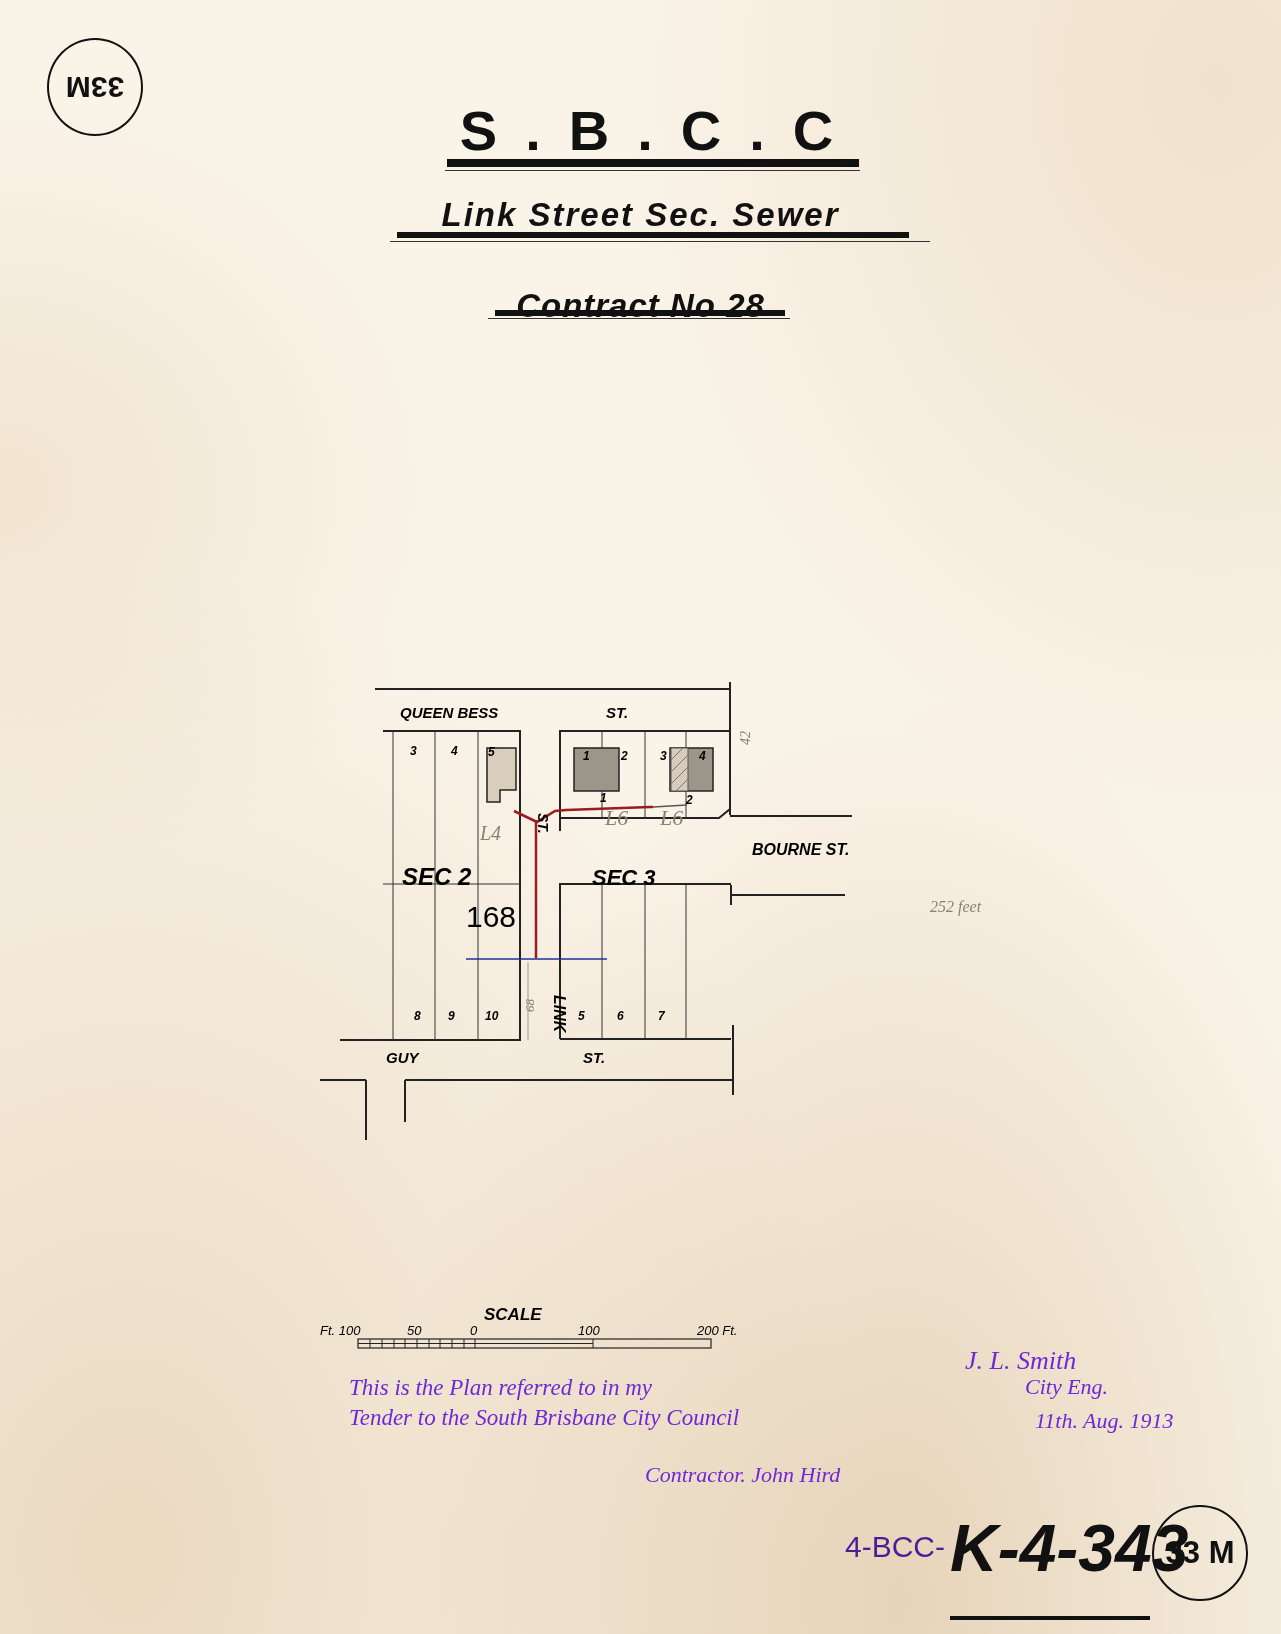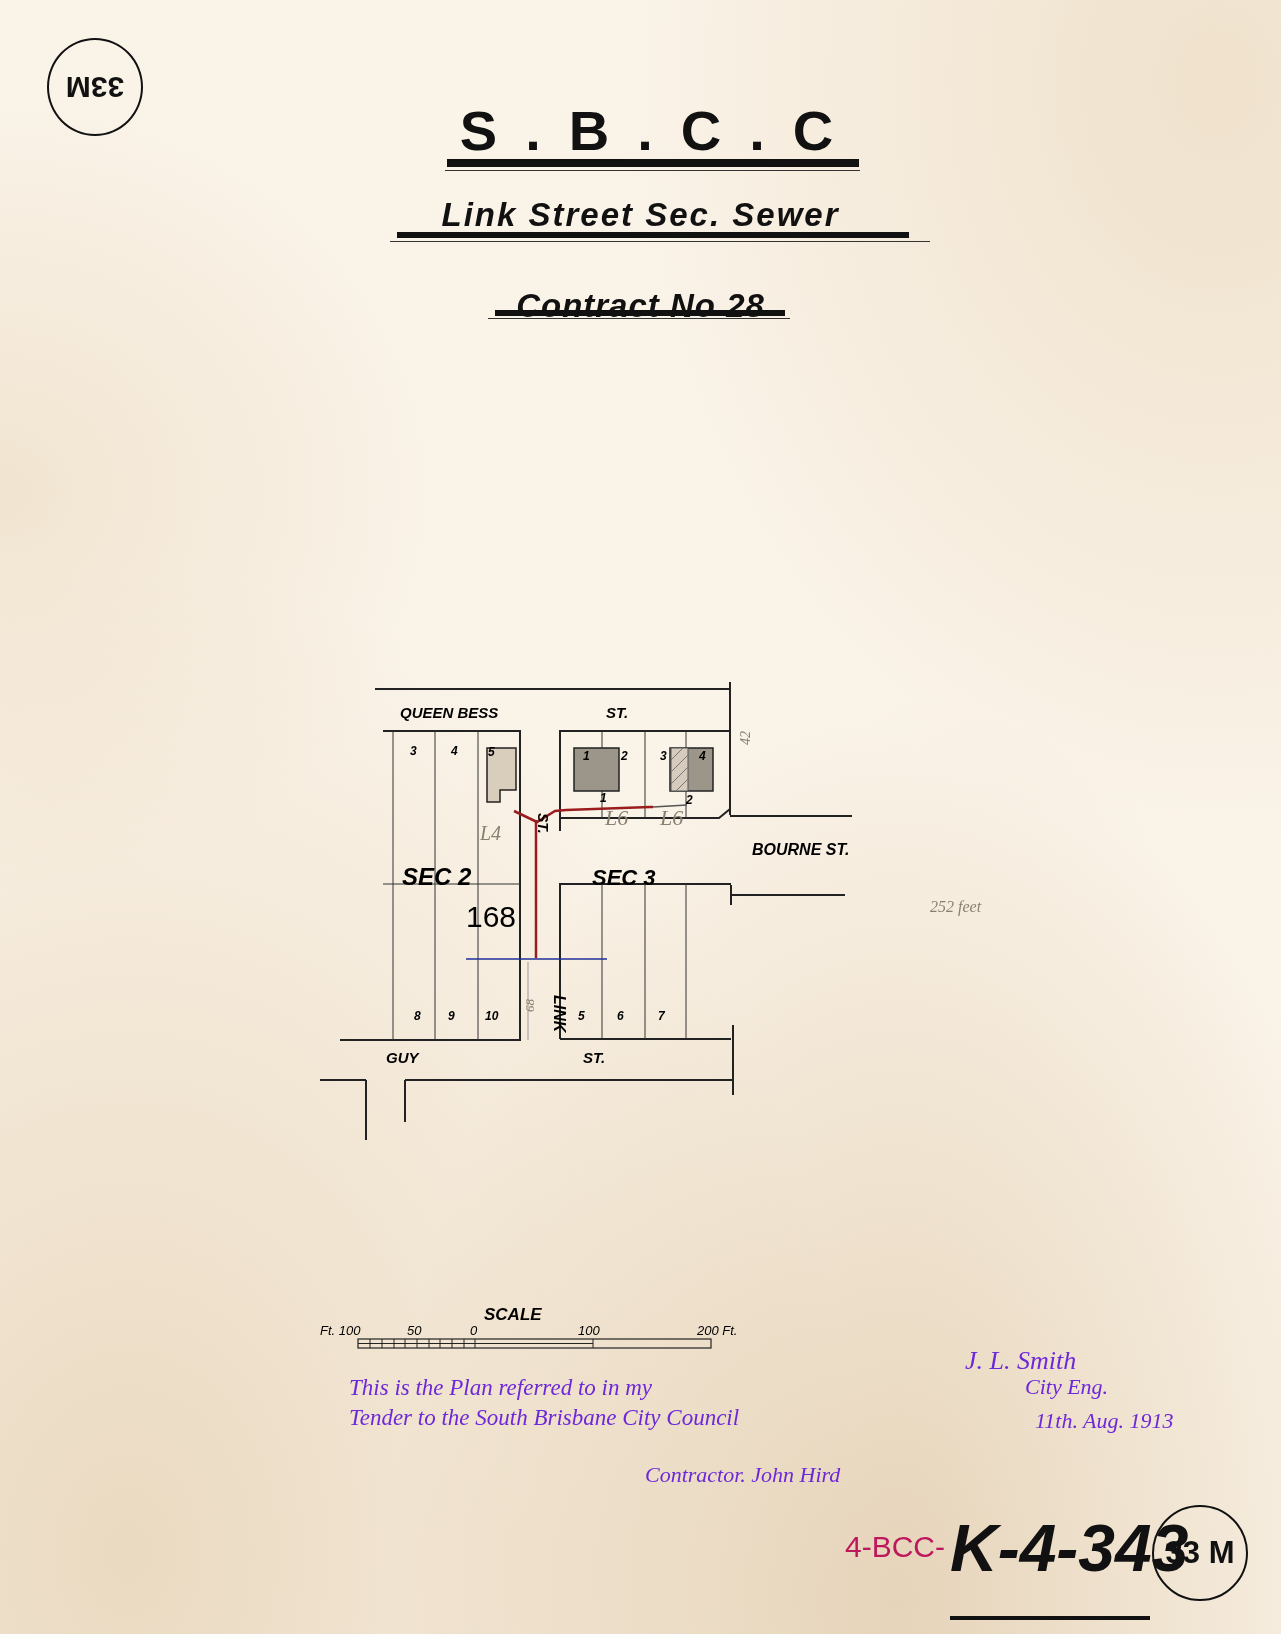--- a/index.html
+++ b/index.html
@@ -26,21 +26,21 @@
   .t2u2{left:390px;top:241px;width:540px;height:1px;background:#333;}
   .t3{top:287px;font-size:33px;font-style:italic;letter-spacing:1px;text-align:center;}
   .t3u{left:495px;top:310px;width:290px;height:6px;background:#111;}
   .t3u2{left:488px;top:318px;width:302px;height:1px;background:#333;}
   svg{position:absolute;left:0;top:0;}
   .lbl{font-family:"Liberation Sans",sans-serif;font-weight:bold;font-style:italic;}
   .hand{font-family:"Liberation Serif",serif;font-style:italic;color:#6d28d9;}
   .note{left:305px;top:1373px;font-size:23px;line-height:30px;width:480px;margin-left:44px;}
   .contractor{left:645px;top:1462px;font-size:22px;text-align:right;}
   .sig{left:965px;top:1348px;font-size:22px;line-height:26px;}
-  .ref{left:845px;top:1530px;font-size:30px;color:#be185d;font-family:"Liberation Sans",sans-serif;font-weight:normal;}
+  .ref{left:845px;top:1530px;font-size:30px;color:#4c1d95;font-family:"Liberation Sans",sans-serif;font-weight:normal;}
   .refbig{left:950px;top:1510px;font-size:66px;font-weight:bold;font-style:italic;font-family:Liberation Sans, sans-serif;}
   .refu{left:950px;top:1616px;width:200px;height:4px;background:#111;}
 </style>
 </head>
 <body>
 
 <div class="paper"></div>
 
 <div class="stamp stamp-tl">
     <span>33M</span>

